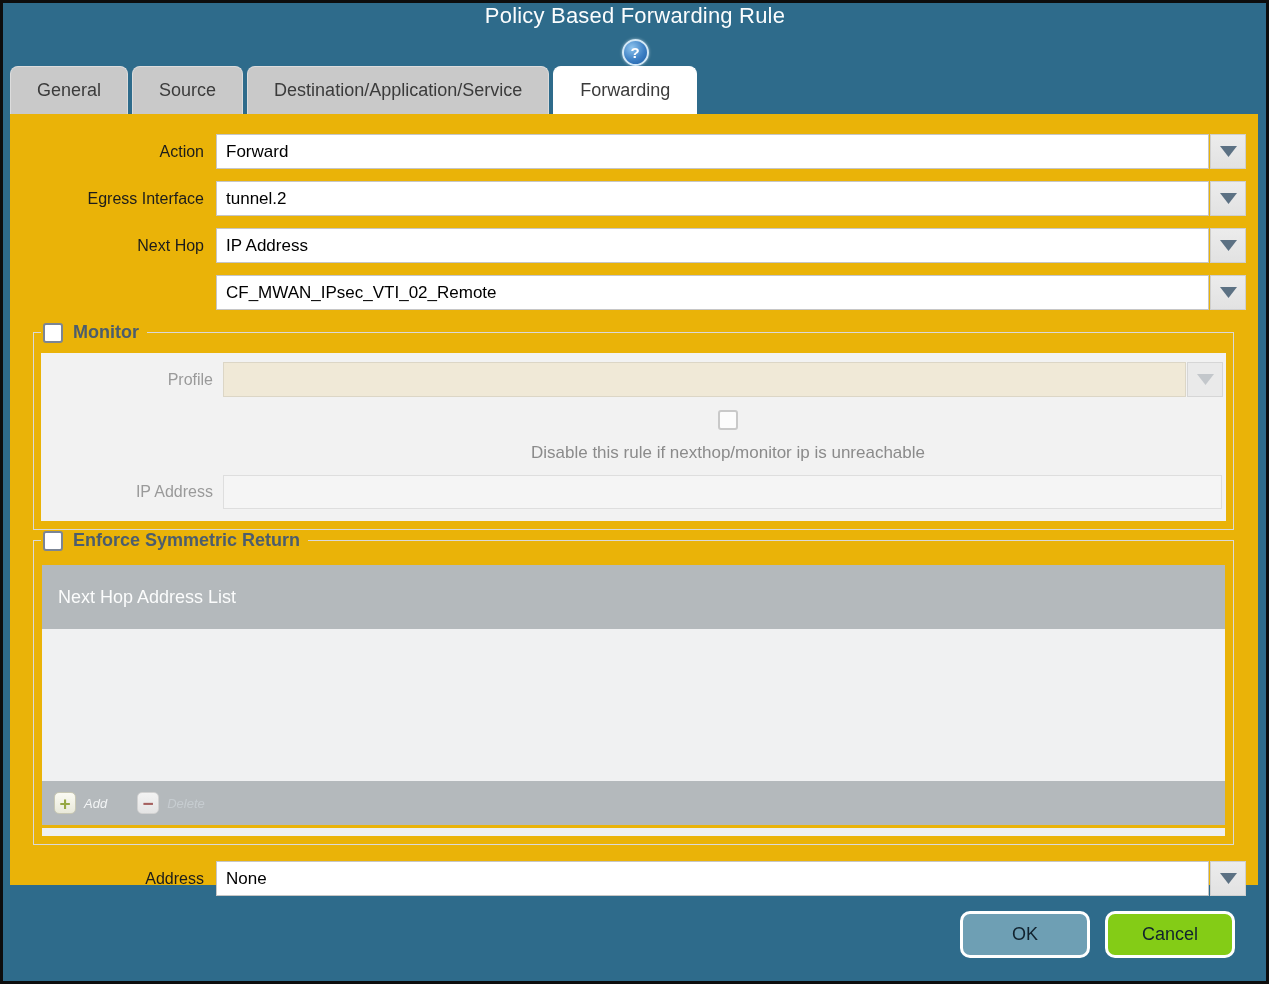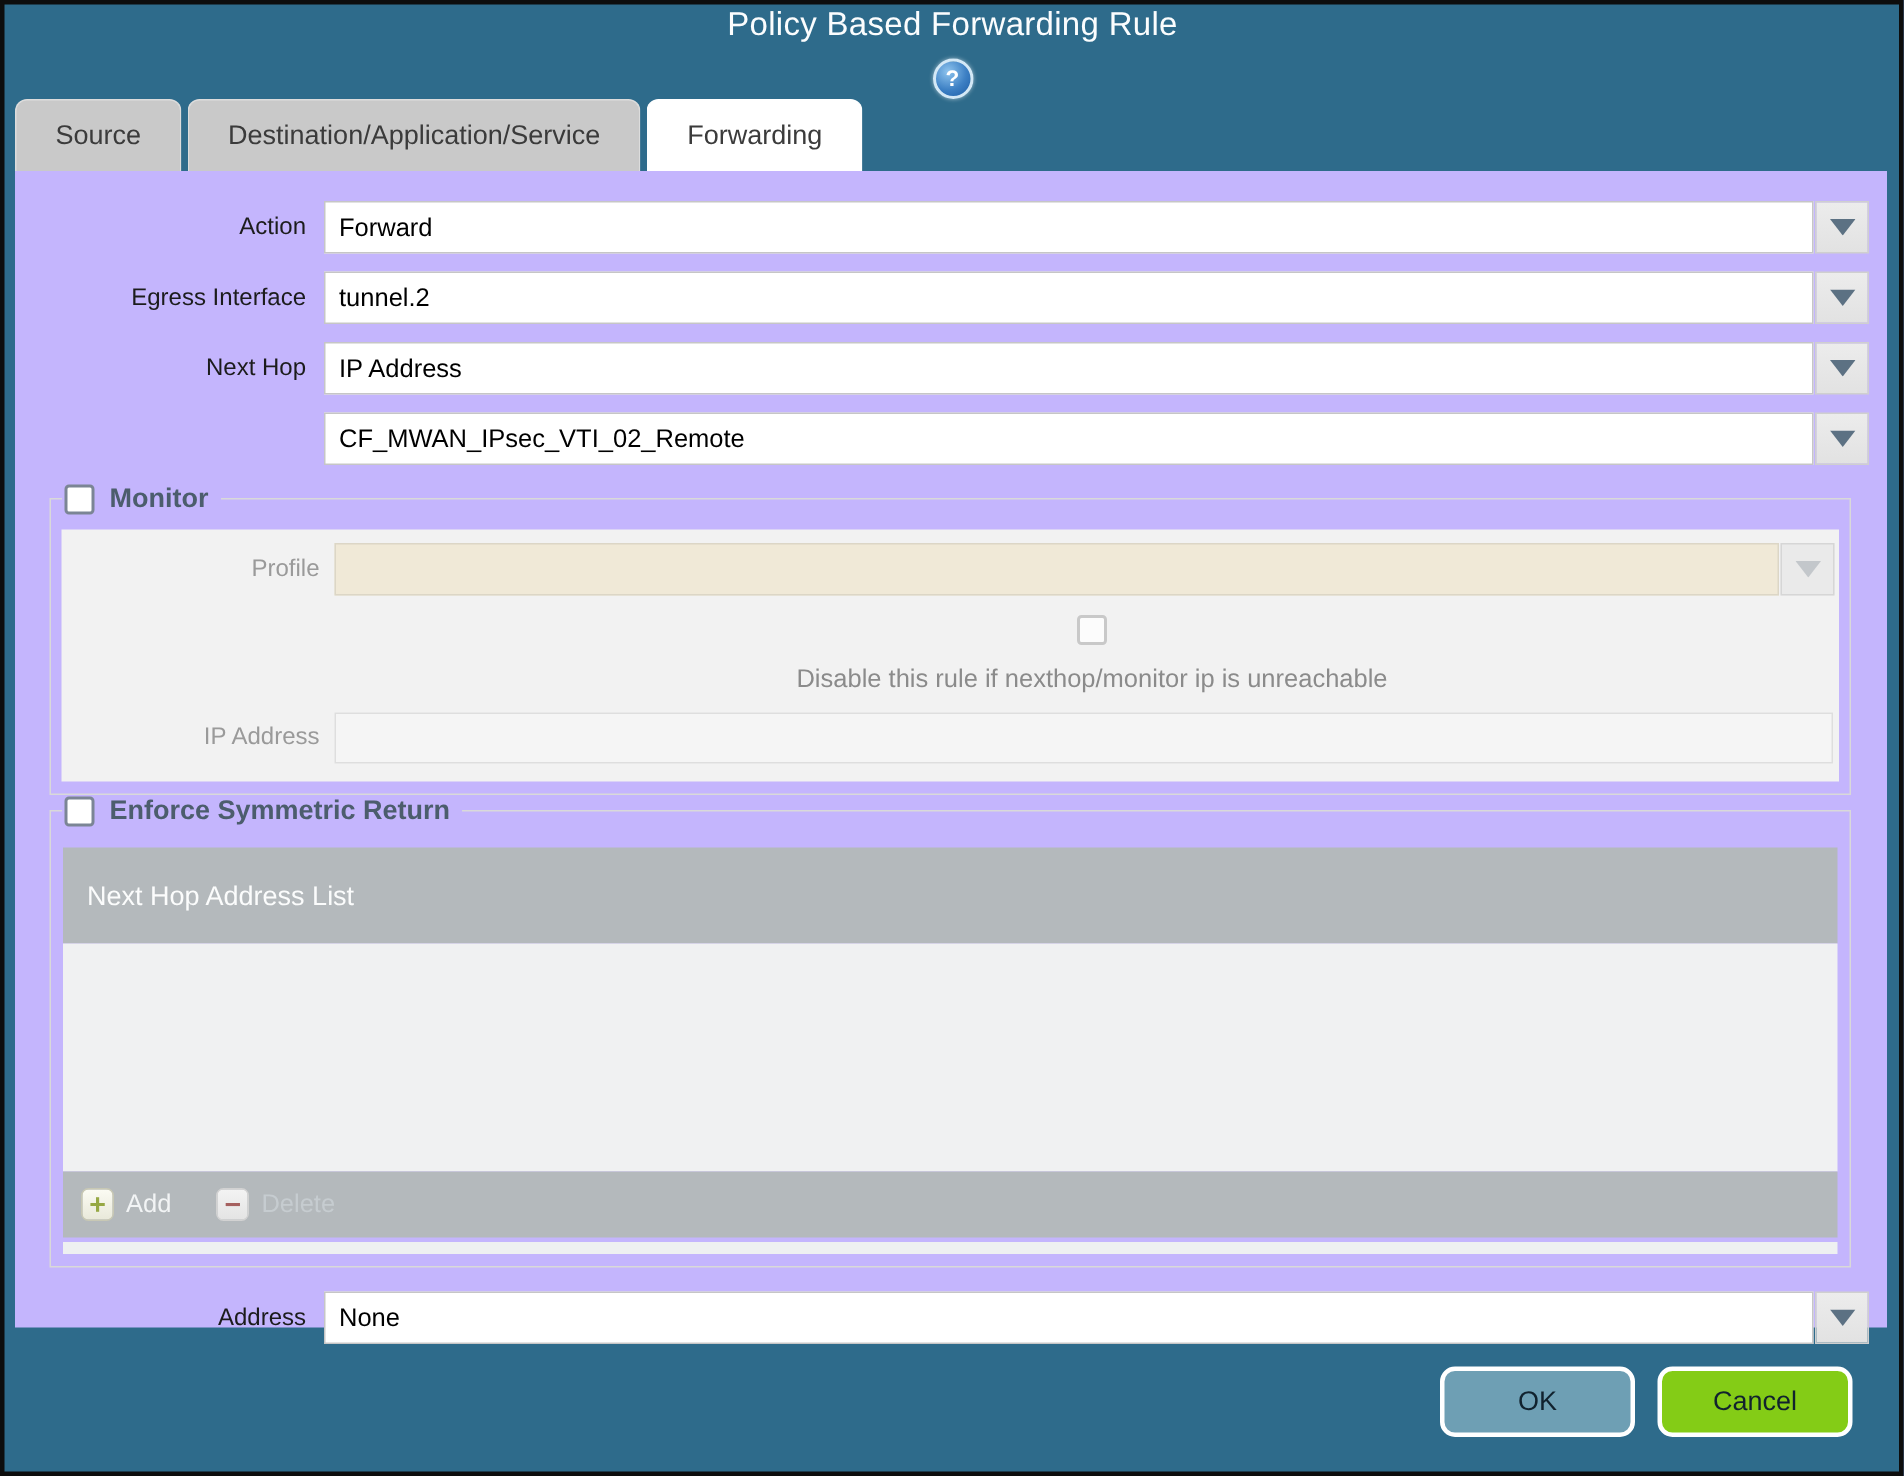--- a/index.html
+++ b/index.html
@@ -25,21 +25,21 @@
   .tabs { display:flex; align-items:flex-end; gap:4px; padding-left:7px; height:48px; }
   .tab {
     height:48px; display:flex; align-items:center; justify-content:center;
     background:#c9c9c9; color:#3b3b3b; font-size:18px;
     border:1px solid #dcdcdc; border-bottom:none;
     border-radius:8px 8px 0 0; padding:0 26px; cursor:pointer; white-space:nowrap;
   }
   .tab.active { background:#ffffff; border-color:#ffffff; }
 
   
-  .content { background:#c4b5fd; margin:0 8px 0 7px; height:771px; padding:20px 12px 0 0; }
+  .content { background:#eab308; margin:0 8px 0 7px; height:771px; padding:20px 12px 0 0; }
 
   .form-row { display:flex; align-items:center; margin-bottom:12px; }
   .form-label { width:206px; text-align:right; padding-right:12px; font-size:16px; color:#1c1c1c; flex:none; }
   .combo { flex:1; display:flex; }
   .combo-value {
     flex:1; height:35px; border:1px solid #c6c6c6; background:#fff;
     font-size:17px; color:#000; display:flex; align-items:center; padding:0 9px;
   }
   .dd-btn {
     width:36px; height:35px; margin-left:1px; flex:none;
@@ -77,21 +77,21 @@
   .nh-tfoot { height:44px; background:#b4b9bc; display:flex; align-items:center; gap:30px; padding-left:12px; }
   .tbl-btn { display:flex; align-items:center; gap:8px; cursor:pointer; }
   .tbl-btn.disabled { cursor:default; }
   .tbl-icon {
     width:22px; height:22px; border-radius:5px; flex:none;
     display:flex; align-items:center; justify-content:center;
     font-size:19px; font-weight:bold; line-height:1;
   }
   .icon-add { background:linear-gradient(#fbfbf3,#e9e9da); border:1px solid #c8c8b4; color:#96a844; }
   .icon-del { background:linear-gradient(#f3f3f3,#e4e4e4); border:1px solid #d2d2d2; color:#a5605f; }
-  .tbl-btn-label { font-size:17px; }
+  .tbl-btn-label { font-size:13px;font-style:italic; }
   .lbl-add { color:#f2f4f5; }
   .lbl-del { color:#c6ccd0; }
   .nh-strip { height:8px; background:#eef0f1; margin:3px 1px 0 1px; }
 
   .schedule-row { margin-top:16px; }
 
   
   .footer-btn {
     position:absolute; height:47px; width:130px; border-radius:10px;
     border:3px solid #ffffff; font-size:18px; color:#11222e;
@@ -107,20 +107,21 @@
 <body>
 
 <div class="window">
 
   <div class="titlebar">
     <div class="title">Policy Based Forwarding Rule</div>
     <div class="help-icon">?</div>
   </div>
 
   <div class="tabs">
+    <div class="tab">General</div>
     <div class="tab">Source</div>
     <div class="tab">Destination/Application/Service</div>
     <div class="tab active">Forwarding</div>
   </div>
 
   <div class="content">
 
     <div class="form-row">
       <div class="form-label">Action</div>
       <div class="combo">

